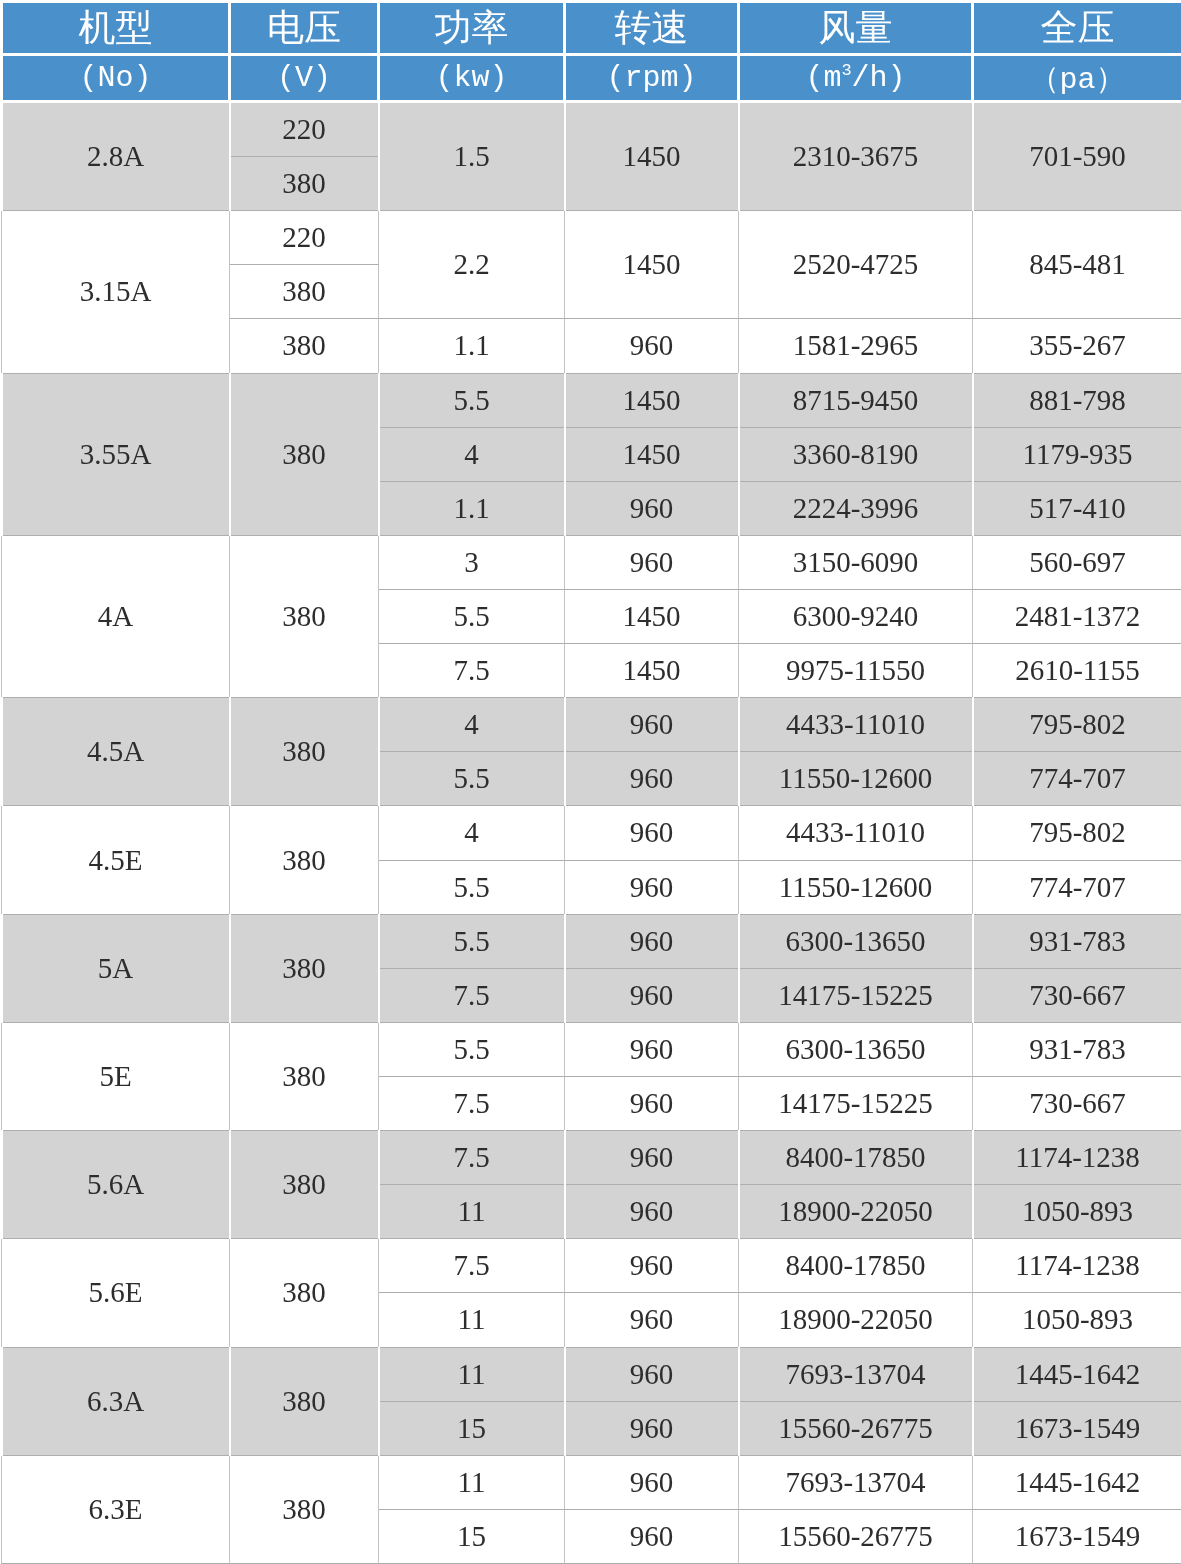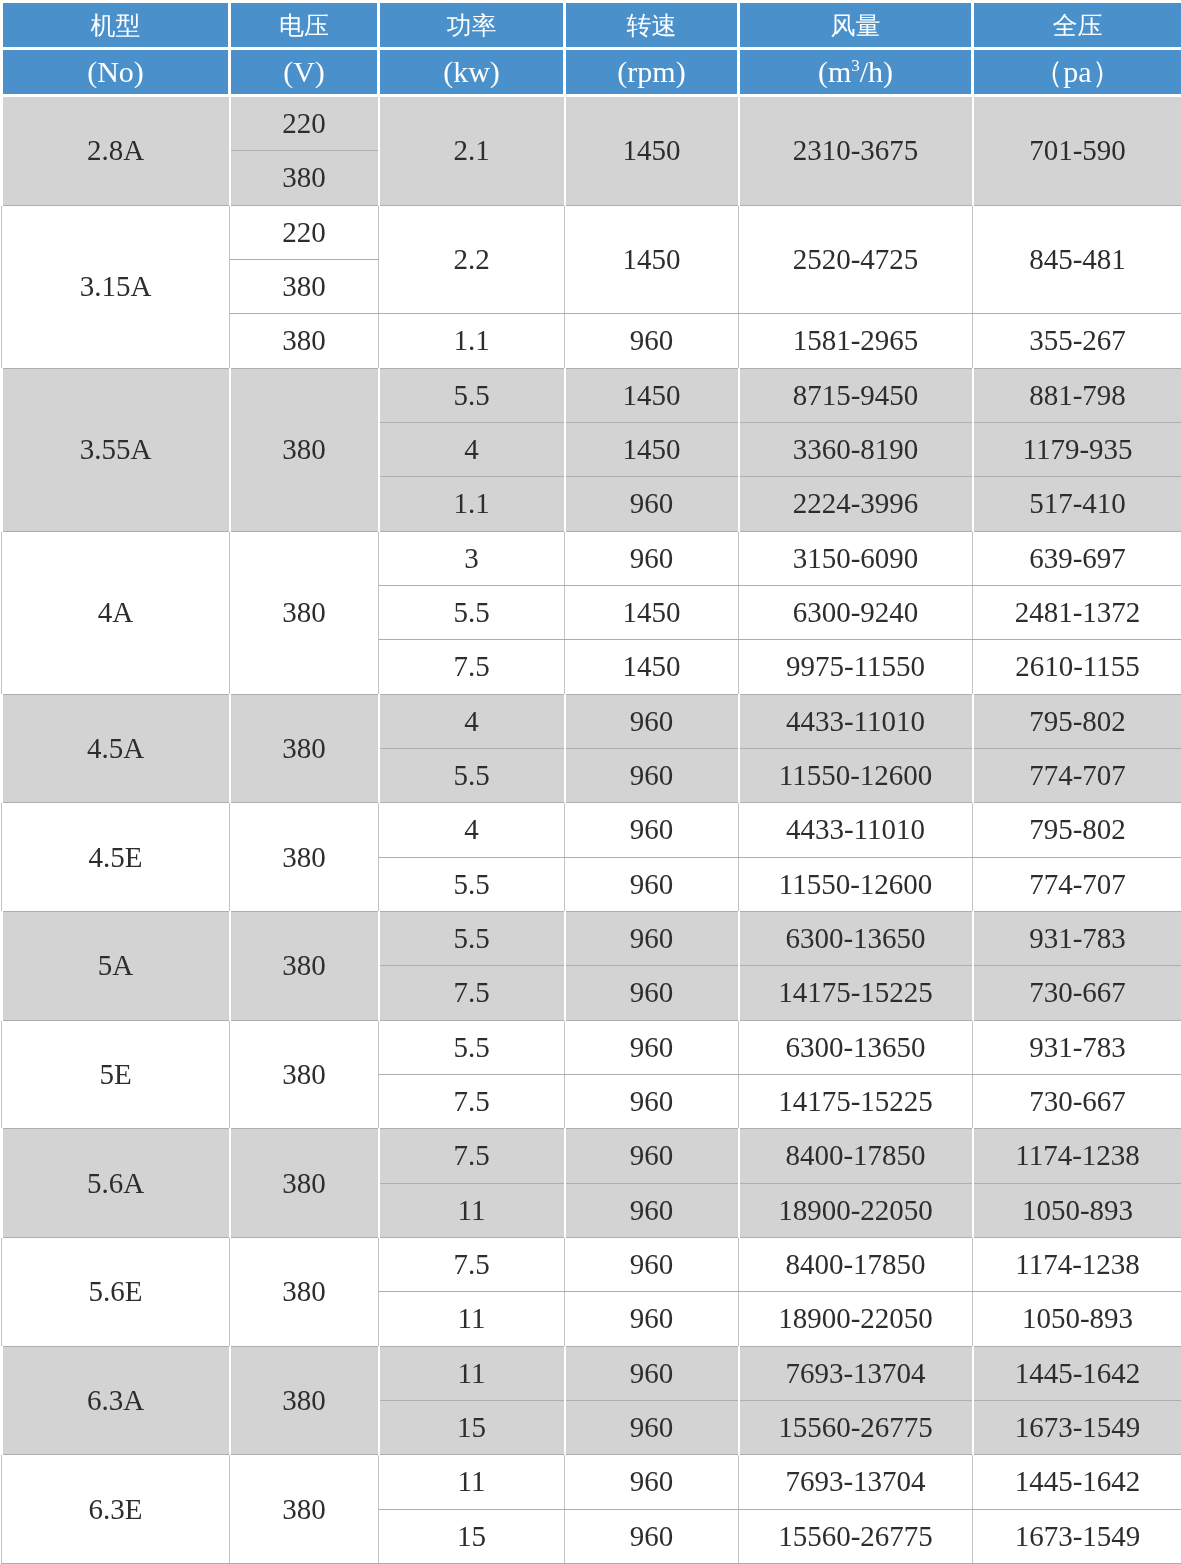--- a/index.html
+++ b/index.html
@@ -1,20 +1,20 @@
 <!DOCTYPE html>
 <html><head>
 <meta charset="utf-8">
 <style>
   html,body{margin:0;padding:0;background:#ffffff;}
   .page{width:1181px;height:1564px;background:#ffffff;}
   table{width:1181px;height:1564px;border-collapse:collapse;table-layout:fixed;}
   th{background:#4a91cc;color:#ffffff;border:3px solid #ffffff;font-weight:normal;padding:0;text-align:center;vertical-align:middle;}
-  thead tr.titles th{font-family:Liberation Mono, monospace;font-size:25px;height:44px;}
-  thead tr.units th{font-family:Liberation Serif, serif;font-size:30px;height:44px;}
+  thead tr.titles th{font-family:Liberation Mono, monospace;font-size:37px;height:44px;}
+  thead tr.units th{font-family:Liberation Mono, monospace;font-size:30px;height:44px;}
   td{height:53px;padding:0;text-align:center;vertical-align:middle;
      font-family:"Liberation Serif","DejaVu Serif",serif;font-size:29px;color:#2d2d2d;
      border-top:1px solid #aeaeae;border-bottom:1px solid #aeaeae;}
   tr.w td{background:#ffffff;border-left:1px solid #c3c3c3;border-right:1px solid #c3c3c3;}
   tr.g td{background:#d3d3d4;border-left:2px solid #ffffff;border-right:2px solid #ffffff;}
   sup{font-size:17px;line-height:0;}
 </style>
 </head>
 <body>
 
@@ -44,21 +44,21 @@
       <th>(rpm)</th>
       <th><span>(m</span><sup>3</sup><span>/h)</span></th>
       <th>（pa）</th>
     </tr>
   </thead>
   <tbody>
 
     <tr class="g">
       <td rowspan="2">2.8A</td>
       <td>220</td>
-      <td rowspan="2">2.1</td>
+      <td rowspan="2">1.5</td>
       <td rowspan="2">1450</td>
       <td rowspan="2">2310-3675</td>
       <td rowspan="2">701-590</td>
     </tr>
     <tr class="g">
       <td>380</td>
     </tr>
 
     <tr class="w">
       <td rowspan="3">3.15A</td>
@@ -99,21 +99,21 @@
       <td>2224-3996</td>
       <td>517-410</td>
     </tr>
 
     <tr class="w">
       <td rowspan="3">4A</td>
       <td rowspan="3">380</td>
       <td>3</td>
       <td>960</td>
       <td>3150-6090</td>
-      <td>639-697</td>
+      <td>560-697</td>
     </tr>
     <tr class="w">
       <td>5.5</td>
       <td>1450</td>
       <td>6300-9240</td>
       <td>2481-1372</td>
     </tr>
     <tr class="w">
       <td>7.5</td>
       <td>1450</td>

